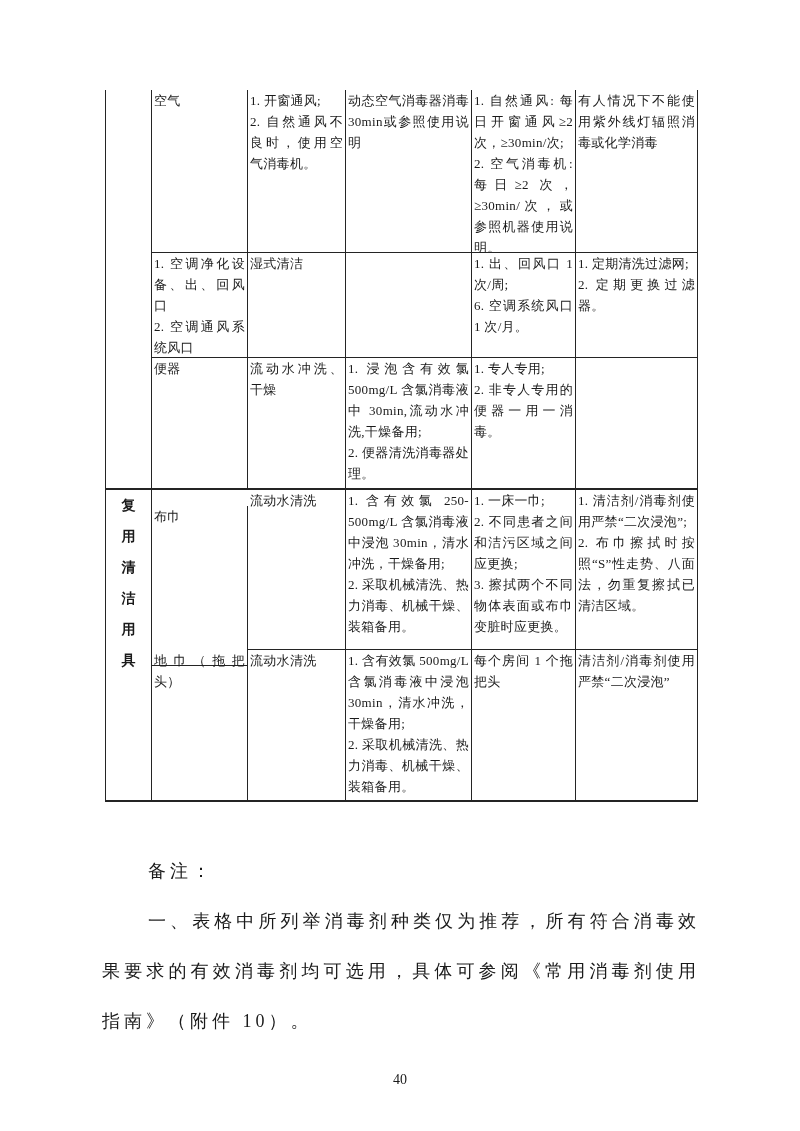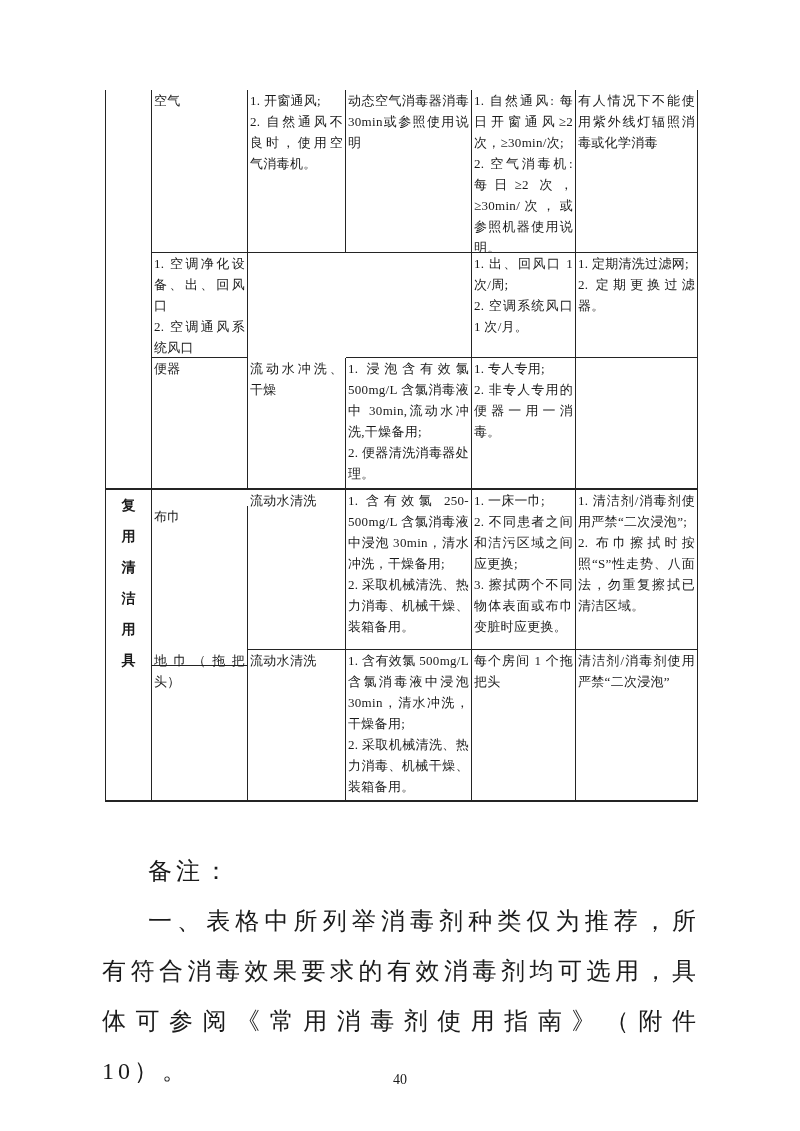--- a/index.html
+++ b/index.html
@@ -49,21 +49,21 @@
     letter-spacing:0;
   }
   
   .remarks{
     position:absolute;
     left:102px;top:846px;
     width:598px;
   }
   .remarks p{
     margin:0;
-    font-size:24px;
+    font-size:18px;
     line-height:50px;
     letter-spacing:4px;
     text-indent:46px;
     text-align:justify;
   }
   
   .pageno{
     position:absolute;
     left:0;top:1072px;
     width:100%;
@@ -98,26 +98,29 @@
 2. 空气消毒机: 每日≥2 次，≥30min/次，或参照机器使用说明。</div>
       </div>
     <div class="cell" style="left:470px;top:0;width:122px;height:163px">
         <div class="ct">有人情况下不能使用紫外线灯辐照消毒或化学消毒</div>
       </div>
 
     <div class="cell" style="left:46px;top:163px;width:96px;height:105px">
         <div class="ct">1. 空调净化设备、出、回风口
 2. 空调通风系统风口</div>
       </div>
+    <div class="cell" style="left:142px;top:163px;width:98px;height:105px">
+        <div class="ct">湿式清洁</div>
+      </div>
     <div class="cell" style="left:240px;top:163px;width:126px;height:105px">
         <div class="ct"></div>
       </div>
     <div class="cell" style="left:366px;top:163px;width:104px;height:105px">
         <div class="ct">1. 出、回风口 1 次/周;
-2. 空调系统风口 1 次/月。</div>
+6. 空调系统风口 1 次/月。</div>
       </div>
     <div class="cell" style="left:470px;top:163px;width:122px;height:105px">
         <div class="ct">1. 定期清洗过滤网;
 2. 定期更换过滤器。</div>
       </div>
 
     <div class="cell thick" style="left:46px;top:268px;width:96px;height:132px">
         <div class="ct">便器</div>
       </div>
     <div class="cell thick" style="left:142px;top:268px;width:98px;height:132px">

